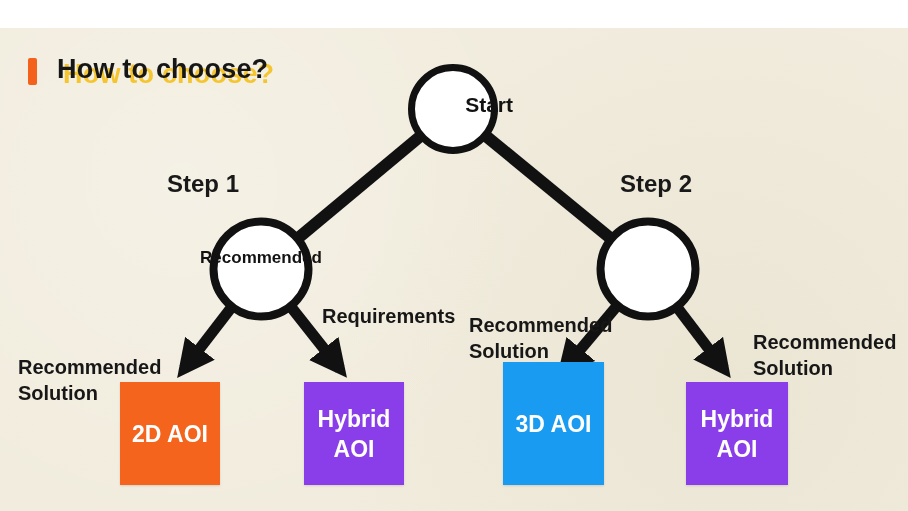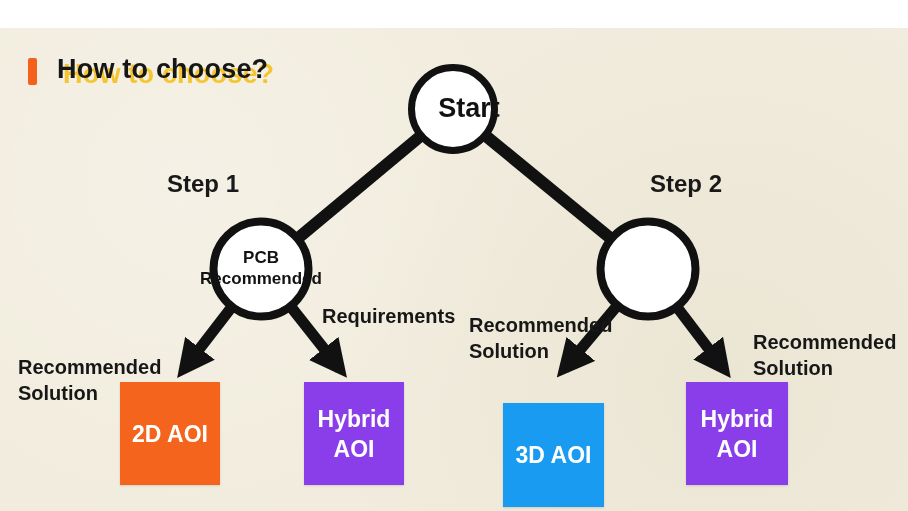--- a/index.html
+++ b/index.html
@@ -36,51 +36,51 @@
   }
 
   
   .step-label {
     font-size: 24px;
     font-weight: 700;
     color: #191919;
     white-space: nowrap;
   }
   .step-1 { left: 167px; top: 142px; text-align: center; }
-  .step-2 { left: 650px; top: 142px; }
+  .step-2 { left: 620px; top: 142px; }
 
   
   svg.tree { position: absolute; left: 0; top: 0; width: 908px; height: 511px; }
 
   
   .node-label {
     color: #121212;
     font-weight: 700;
     text-align: center;
   }
-  .node-start { left: 409px; top: 65px; width: 120px; font-size: 27px; }
+  .node-start { left: 393px; top: 65px; width: 120px; font-size: 21px; text-align: right; }
   .node-pcb   { left: 191px; top: 219px; width: 140px; font-size: 17px; line-height: 21px; }
   .node-budget{ left: 588px; top: 227px; width: 120px; font-size: 21px; }
 
   
   .sol-box {
     display: flex;
     flex-direction: column;
     align-items: center;
     justify-content: center;
     color: #ffffff;
     font-size: 23px;
     font-weight: 700;
     line-height: 30px;
     text-align: center;
     box-shadow: 0 1px 2px rgba(0,0,0,0.12);
   }
   .sol-2d { left: 120px; top: 354px; width: 100px; height: 103px; align-items: center; }
   .sol-h1 { left: 304px; top: 354px; width: 100px; height: 103px; }
-  .sol-3d { left: 503px; top: 375px; width: 101px; height: 104px; }
+  .sol-3d { left: 503px; top: 334px; width: 101px; height: 123px; }
   .sol-h2 { left: 686px; top: 354px; width: 102px; height: 103px; }
 
   
   .branch-label {
     font-size: 20px;
     font-weight: 700;
     color: #171717;
     line-height: 26px;
     white-space: nowrap;
   }
@@ -115,21 +115,20 @@
     <line x1="648" y1="241" x2="564" y2="341" stroke="#111111" stroke-width="11" marker-end="url(#arrowhead)"></line>
     <line x1="648" y1="241" x2="724" y2="341" stroke="#111111" stroke-width="11" marker-end="url(#arrowhead)"></line>
 
     <circle cx="453" cy="81" r="41.5" fill="#ffffff" stroke="#111111" stroke-width="7"></circle>
     <circle cx="261" cy="241" r="47.5" fill="#ffffff" stroke="#111111" stroke-width="8"></circle>
     <circle cx="648" cy="241" r="47.5" fill="#ffffff" stroke="#111111" stroke-width="8"></circle>
   </svg>
 
   <div class="abs node-label node-start">Start</div>
   <div class="abs node-label node-pcb">
-    <div>PCB</div>
     <div>Recommended</div>
   </div>
 
   <div class="abs branch-label rec-left">
     <div>Recommended</div>
     <div>Solution</div>
   </div>
   <div class="abs branch-label reliability">
     <div>Requirements</div>
   </div>

